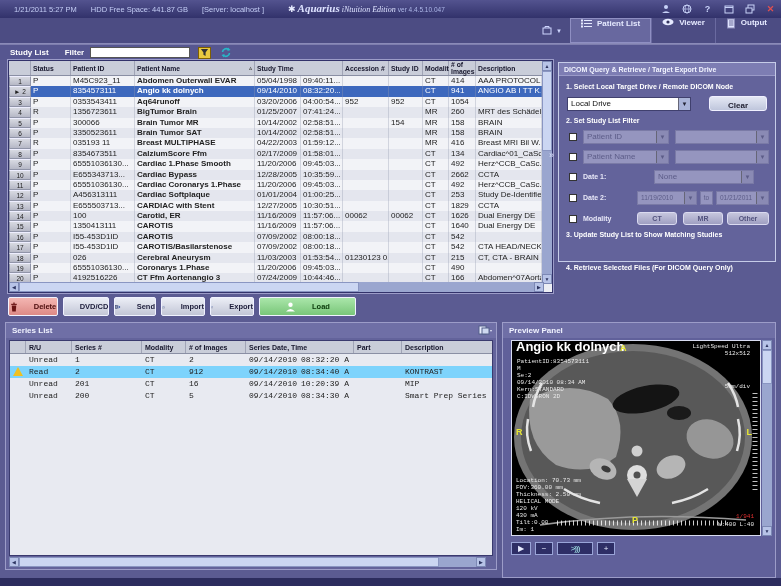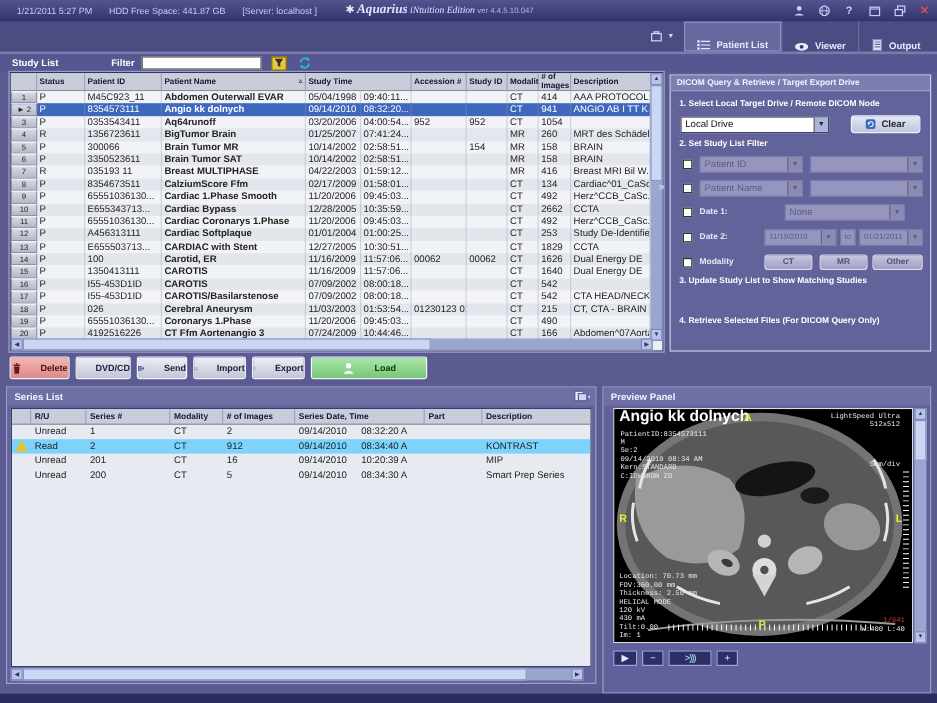--- a/index.html
+++ b/index.html
@@ -18,31 +18,31 @@
   .brand .b2 { font-family:"Liberation Serif", serif; font-style:italic; font-size:8px; }
   .brand .b3 { font-size:6.5px; color:#aeb8e8; }
   .top-icons { position:absolute; right:4px; top:1px; display:flex; gap:8px; align-items:center; height:16px; }
   .tico { width:13px; height:13px; display:flex; align-items:center; justify-content:center;
           color:#c8d2f8; font-size:9px; font-weight:bold; }
 
   
   .tabbar { position:absolute; left:0; top:18px; width:781px; height:26px; background:#4c4c83;
             border-bottom:1px solid #8a8ab8; }
   .tabzone { position:absolute; right:4px; top:0; height:25px; display:flex; align-items:stretch; }
-  .tab { display:flex; align-items:flex-end; gap:5px; padding:0 10px; color:#e6eaff;
+  .tab { display:flex; align-items:flex-start; gap:5px; padding:0 10px; color:#e6eaff;
          font-size:8px; font-weight:bold; border-left:1px solid #6a6aa0; }
   .tab.active { background:#68689f; border:1px solid #8f8fc2; }
   .toolbtn { display:flex; align-items:center; padding:0 8px; color:#cfd6ff; font-size:8px; }
 
   
   .filterbar { position:absolute; left:0; top:44px; width:781px; height:16px; background:#565690;
                display:flex; align-items:center; color:#fff; font-size:8px; font-weight:bold;
                border-top:1px solid #7e7eae; }
   .filterbar .fl1 { margin-left:10px; }
-  .filterbar .fl2 { margin-left:44px; }
+  .filterbar .fl2 { margin-left:16px; }
   .filter-input { margin-left:6px; width:100px; height:11px; background:#fff; border:1px solid #555;
                   font-size:8px; padding:0 2px; }
   .fbtn { margin-left:8px; width:13px; height:12px; display:flex; align-items:center; justify-content:center; }
   .funnelbox { background:#e8c840; border:1px solid #806000; }
 
   
   .study-table { position:absolute; left:8px; top:60px; width:545px; height:233px;
                  background:#eceef4; border:1px solid #32326a; outline:1px solid #9c9cc8;
                  font-size:8px; color:#222; overflow:hidden; }
   .thead { display:flex; height:15px; background:#c9cdd9; border-bottom:1px solid #8a8fa4;
@@ -60,42 +60,42 @@
   .sortglyph { margin-left:auto; font-size:6px; color:#555; }
   
   .hscroll { position:absolute; left:0; bottom:0; height:10px; background:#9aa6cf; display:flex; width:100%; }
   .vscroll { position:absolute; right:0; top:0; width:10px; background:#9aa6cf; display:flex; flex-direction:column; }
   .sarrow { width:10px; height:10px; background:#b7c3e7; border:1px solid #7c88b4; color:#2c3460;
             font-size:5px; line-height:8px; text-align:center; flex:none; }
   .sthumb-h { height:10px; background:#cbd6f2; border:1px solid #8a96c2; }
   .sthumb-v { width:10px; background:#cbd6f2; border:1px solid #8a96c2; }
 
   
-  .qpanel { position:absolute; left:558px; top:62px; width:218px; height:231px; background:#63639b;
+  .qpanel { position:absolute; left:558px; top:62px; width:218px; height:200px; background:#63639b;
             border:1px solid #c6cce8; color:#fff; font-size:7px; }
   .qhead { height:13px; background:#7d7db3; border-bottom:1px solid #9a9ac8; font-weight:bold;
            font-size:7px; line-height:13px; padding-left:5px; color:#f2f4ff; }
   .qlabel { position:absolute; left:7px; font-weight:bold; font-size:7px; color:#fff; white-space:nowrap; }
   .qsel { position:absolute; height:14px; background:#fff; border:1px solid #40406e; font-size:8px;
           color:#111; line-height:12px; padding-left:3px; }
   .qsel .dd { position:absolute; right:0; top:0; width:12px; height:12px; background:#aab4d8;
               border-left:1px solid #667; color:#223; font-size:6px; text-align:center; line-height:12px; }
   .qsel.dis { background:#9595bf; color:#5c5c88; border:1px solid #7a7aa6; }
   .qsel.dis .dd { background:#8a8ab4; color:#5c5c88; }
   .qchk { position:absolute; width:8px; height:8px; background:#fff; border:1px solid #333; }
   .qcl { position:absolute; font-weight:bold; font-size:7px; color:#e8e8f8; }
   .qbtn-sm { position:absolute; height:13px; background:linear-gradient(#c6c6dd,#9f9fc2); border:1px solid #dadaf0;
              border-radius:3px; color:#52527e; font-size:7px; font-weight:bold; text-align:center; line-height:12px; }
   .qbtn-big { position:absolute; left:8px; width:202px; height:16px; border-radius:3px; font-size:8px;
               font-weight:bold; display:flex; align-items:center; justify-content:center; gap:6px; }
   .qbtn-update { background:linear-gradient(#d7e1f6,#a9bde6); border:1px solid #eef; color:#17306e; }
   .qbtn-retrieve { background:linear-gradient(#c2c2d4,#a8a8c0); border:1px solid #d8d8ea; color:#68688e; }
   .clearbtn { position:absolute; left:150px; top:33px; width:58px; height:15px;
               background:linear-gradient(#e4e8f4,#bfc6dc); border:1px solid #f0f0ff; border-radius:3px;
-              color:#223; font-size:8px; font-weight:bold; display:flex; align-items:center; justify-content:center; gap:4px; }
+              color:#223; font-size:8px; font-weight:bold; display:flex; align-items:center; justify-content:center; gap:4px;flex-direction:column; }
   .collapse-handle { position:absolute; left:549px; top:150px; color:#dfe4ff; font-size:9px; }
 
   
   .actionbar { position:absolute; left:8px; top:297px; height:20px; display:flex; gap:5px; }
   .abtn { height:19px; border:1px solid #f0f2ff; border-radius:2px; display:flex; align-items:center;
           justify-content:center; gap:16px; font-size:7.5px; font-weight:bold; color:#1c1c3a;
           background:linear-gradient(#eceef6,#c2c6d6); }
   .abtn.delete { width:50px; background:linear-gradient(#f4b6b2,#dd8a86); color:#4a0c0c; }
   .abtn.dvdcd { width:46px; } .abtn.send { width:42px; }
   .abtn.import { width:44px; } .abtn.export { width:44px; }
@@ -105,21 +105,21 @@
   .series { position:absolute; left:5px; top:322px; width:492px; height:248px; background:#63639b;
             border:1px solid #9c9cc8; }
   .shead { height:15px; background:#6f6fa6; color:#f0f2ff; font-weight:bold; font-size:8px;
            line-height:15px; padding-left:6px; position:relative; }
   .shead .cfg { position:absolute; right:4px; top:2px; font-size:8px; color:#dfe; }
   .stable { position:absolute; left:3px; top:17px; right:3px; bottom:13px; background:#e8eaf1;
             border:1px solid #3a3a6e; font-size:8px; color:#222; overflow:hidden; }
   .sthead { display:flex; height:13px; background:#c9cdd9; border-bottom:1px solid #8a8fa4;
             font-size:7px; font-weight:bold; color:#16162c; }
   .sthead .hc { padding:1px 3px; border-right:1px solid #a0a4b6; display:flex; align-items:center; }
-  .serow { display:flex; height:12px; line-height:12px; }
+  .serow { display:flex; height:12px; line-height:12px;font-family:Liberation Mono, monospace; }
   .serow.sel { background:#7dd3fc; }
   .se { padding:0 3px; overflow:hidden; white-space:nowrap; }
   .sg{width:16px; padding:0; text-align:center;}
   .sw46{width:46px}.sw70{width:70px}.sw44{width:44px}.sw60{width:60px}
   .sw52{width:52px}.sw56{width:56px}.sw48{width:48px}
   .warn { display:inline-block; width:0; height:0; border-left:5px solid transparent;
           border-right:5px solid transparent; border-bottom:9px solid #f0c020; position:relative; top:1px; }
   .series .hscroll { bottom:2px; left:3px; width:477px; }
 
   

